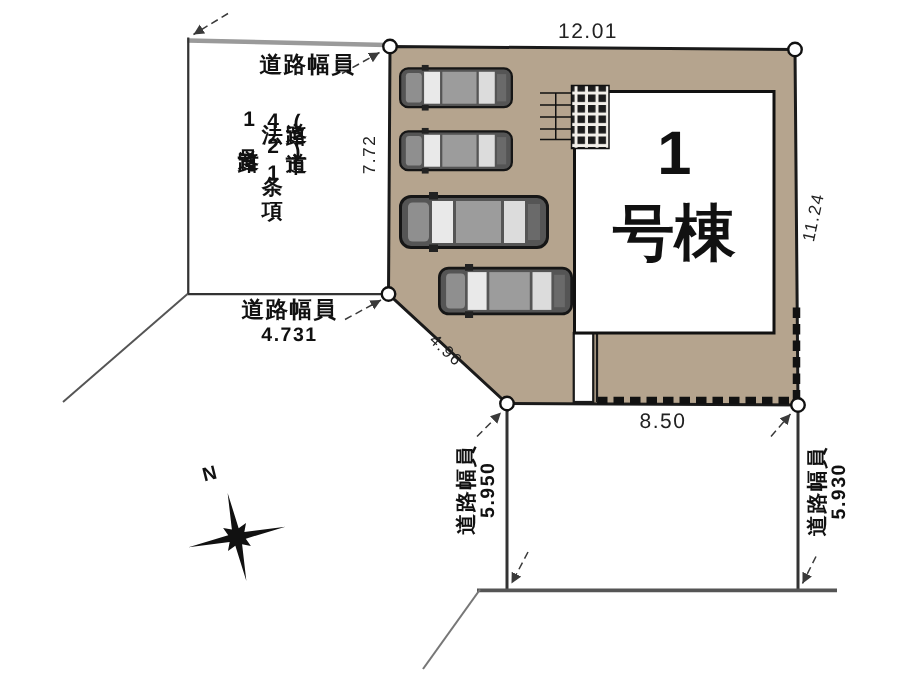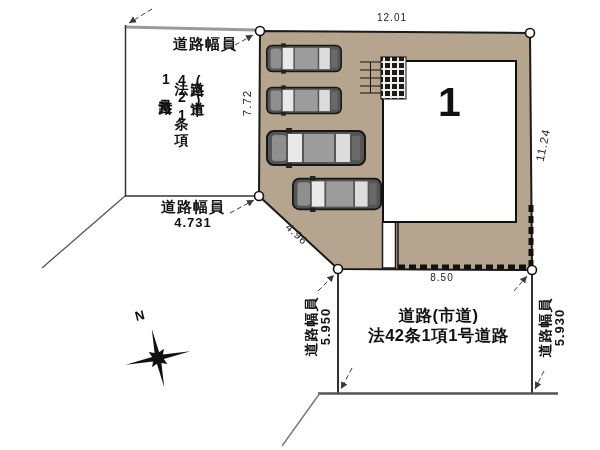--- a/index.html
+++ b/index.html
@@ -3,21 +3,21 @@
 <meta charset="utf-8">
 <style>
   html,body{margin:0;padding:0;background:#ffffff;}
   #stage{position:relative;width:600px;height:450px;background:#ffffff;overflow:hidden;
          font-family:"Liberation Sans","DejaVu Sans",sans-serif;color:#111;}
   #plan-svg{position:absolute;left:0;top:0;}
   .abs{position:absolute;}
   .center{text-align:center;}
   .lbl-title{font-size:15px;font-weight:bold;line-height:16px;letter-spacing:1px;}
   .lbl-value{font-size:13px;font-weight:bold;line-height:15px;letter-spacing:1px;}
-  .dim{font-size:10px;letter-spacing:1px;color:#222;}
+  .dim{font-size:14px;letter-spacing:1px;color:#222;}
   #lbl-nw{left:147px;top:36px;width:116px;}
   #name-west{left:158px;top:71px;height:104px;writing-mode:vertical-rl;text-orientation:upright;
              white-space:pre-line;font-size:14px;font-weight:bold;line-height:16px;letter-spacing:1px;}
   #dim-w{left:218px;top:97px;width:58px;transform:rotate(-90deg);font-size:11.5px;}
   #lbl-w2{left:135px;top:199px;width:116px;}
   #dim-diag{left:271px;top:228px;width:52px;transform:rotate(43deg);font-size:11px;}
   #bldg-lbl{left:383px;top:76px;width:133px;font-size:41px;font-weight:bold;line-height:53px;}
   #dim-n{left:360px;top:12px;width:64px;}
   #dim-e{left:513px;top:139px;width:60px;transform:rotate(-78deg);font-size:11.5px;}
   #dim-s{left:413px;top:272px;width:58px;}
@@ -116,30 +116,27 @@
 
   <div id="lbl-w2" class="abs center">
     <div class="lbl-title">道路幅員</div>
     <div class="lbl-value">4.731</div>
   </div>
 
   <div id="dim-diag" class="abs center dim">4.96</div>
 
   <div id="bldg-lbl" class="abs center">
     <div>1</div>
+    <div>号棟</div>
   </div>
 
   <div id="dim-n" class="abs center dim">12.01</div>
   <div id="dim-e" class="abs center dim">11.24</div>
   <div id="dim-s" class="abs center dim">8.50</div>
 
-  <div id="name-south" class="abs center">
-    <div>道路(市道)</div>
-    <div>法42条1項1号道路</div>
-  </div>
 
   <div id="lbl-sw" class="abs center rot-lbl">
     <div class="lbl-title">道路幅員</div>
     <div class="lbl-value">5.950</div>
   </div>
   <div id="lbl-se" class="abs center rot-lbl">
     <div class="lbl-title">道路幅員</div>
     <div class="lbl-value">5.930</div>
   </div>
 

